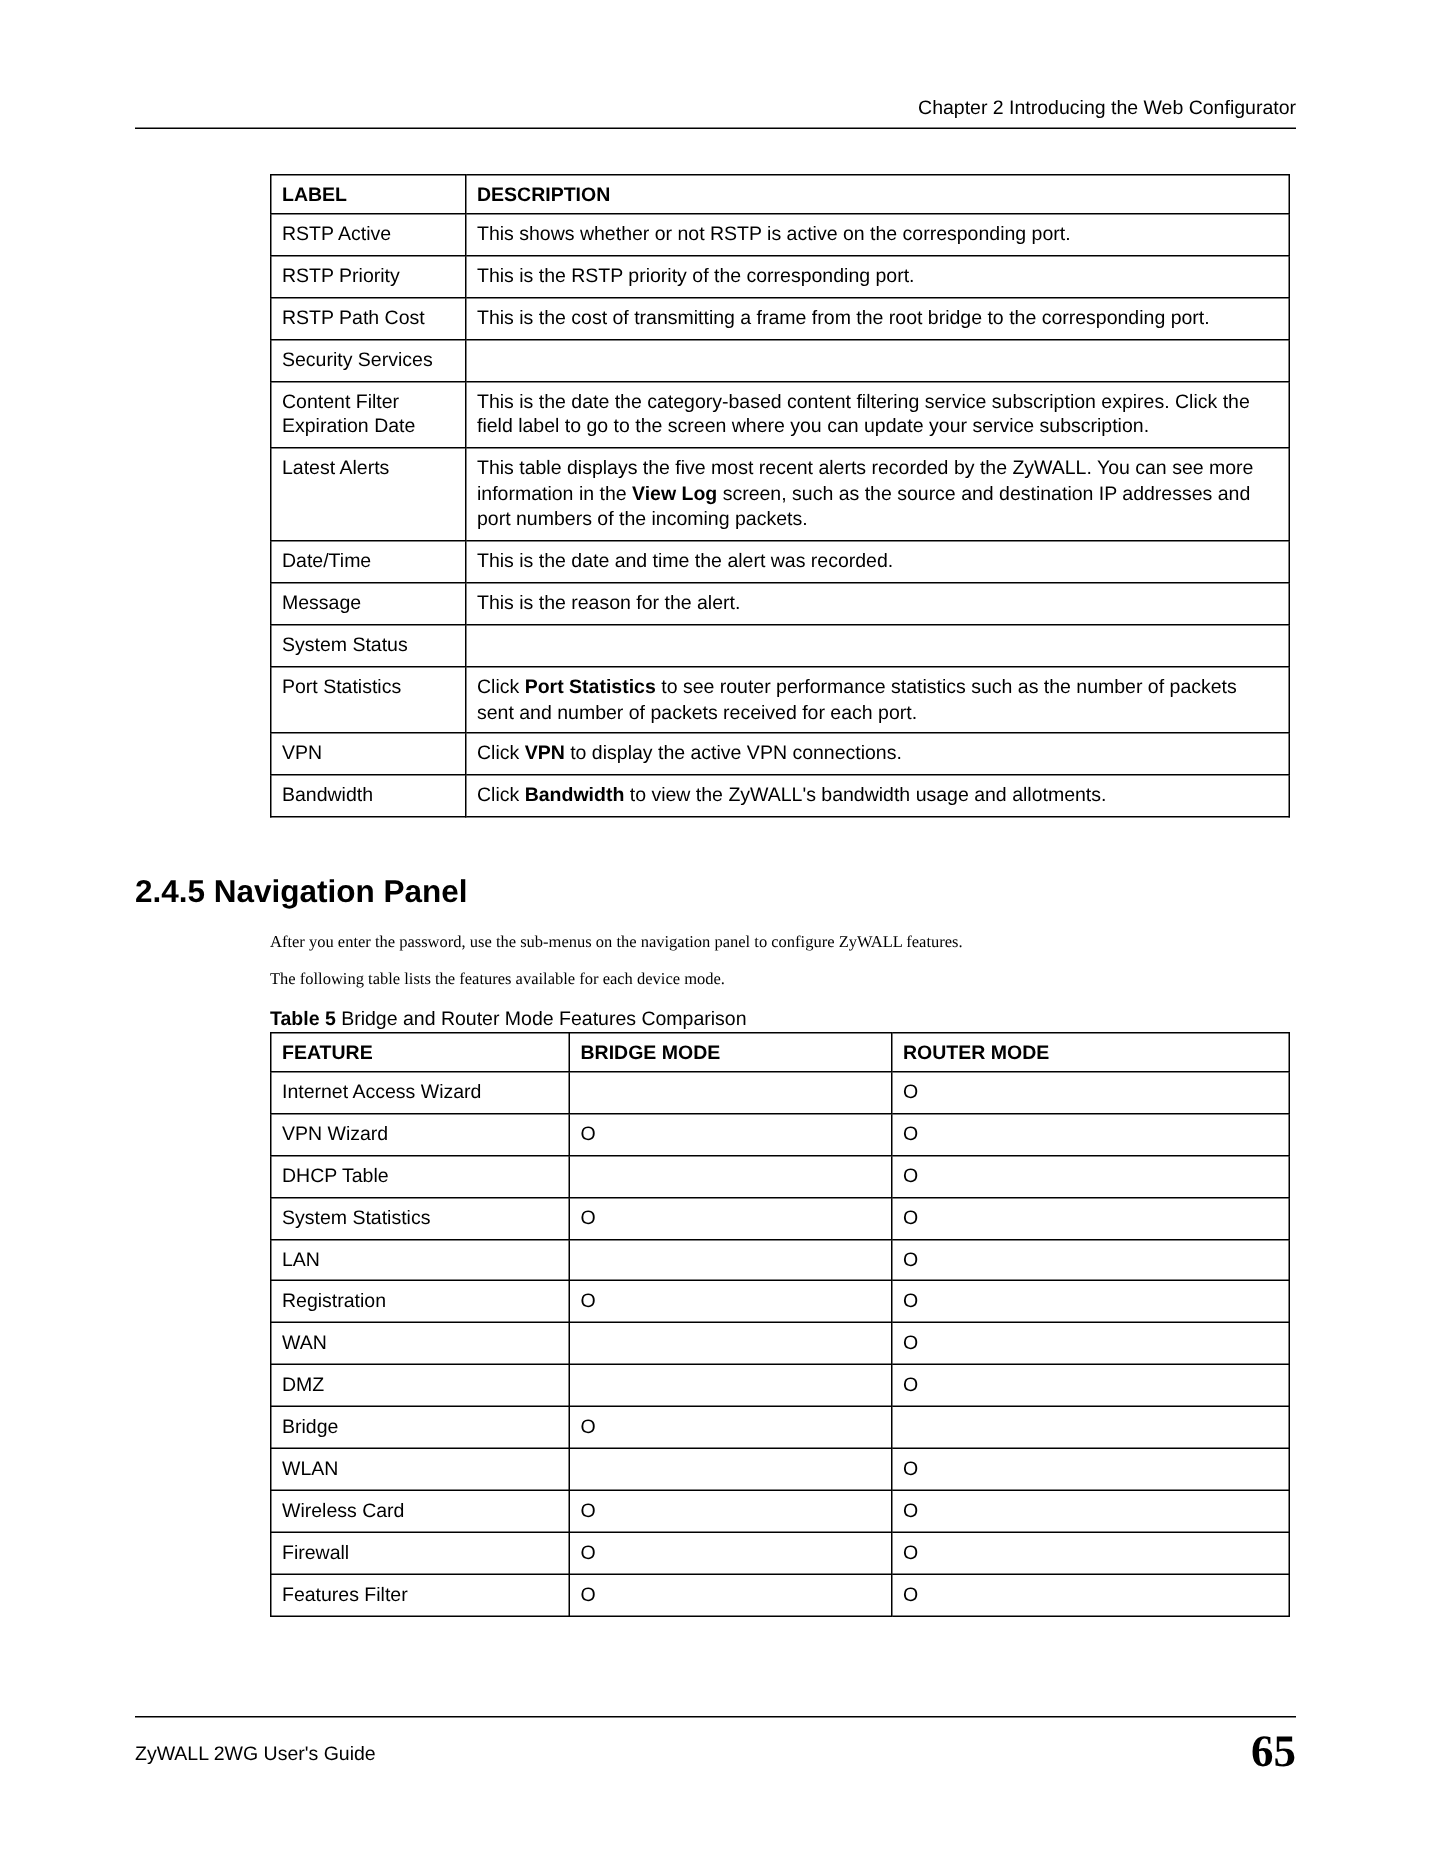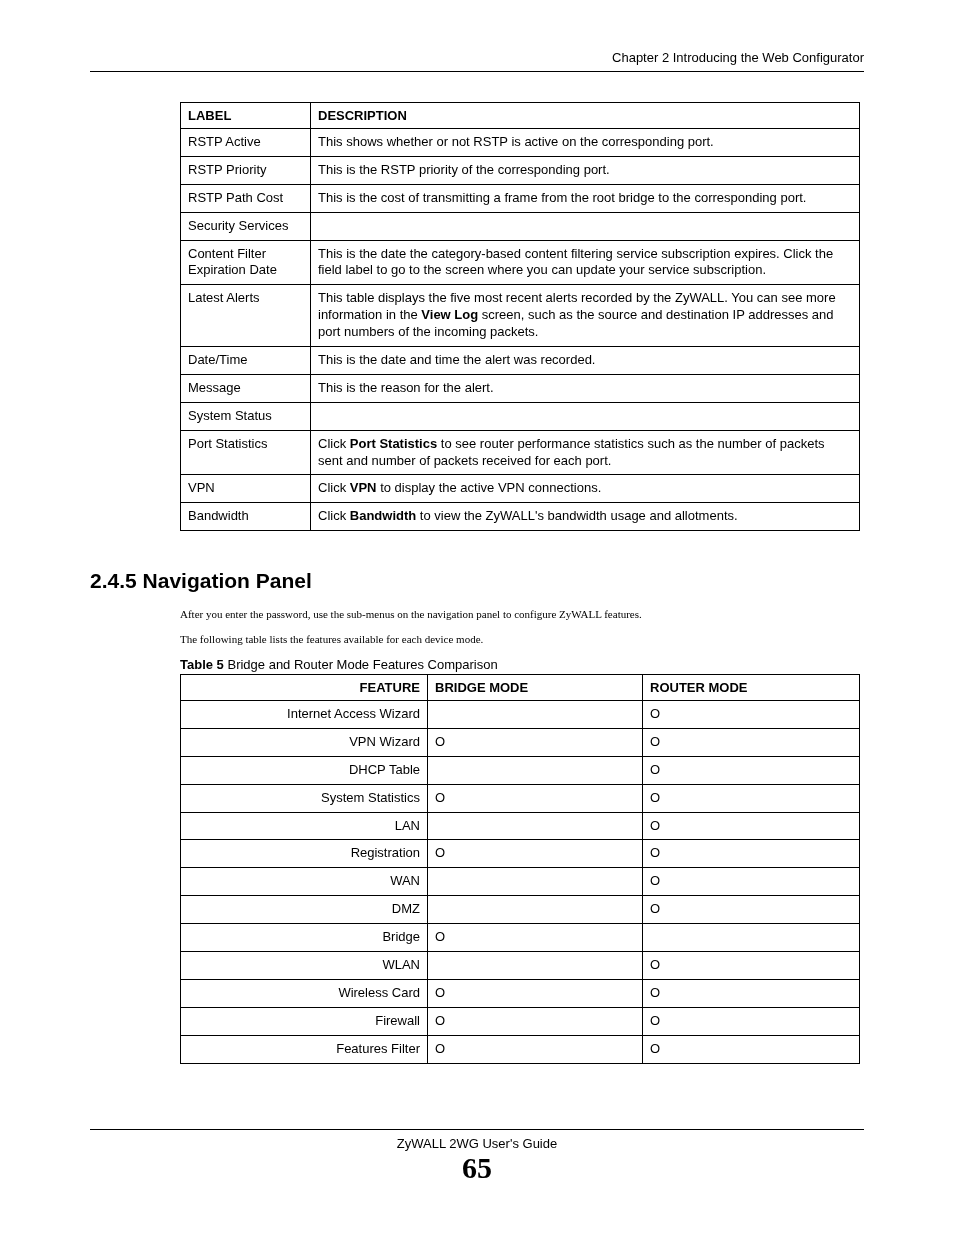--- a/index.html
+++ b/index.html
@@ -8,21 +8,21 @@
       font-family: Arial, Helvetica, sans-serif;
       font-size: 13px;
       color: #000;
       margin: 0;
       padding: 0;
       width: 954px;
       height: 1235px;
       position: relative;
     }
     .page {
-      padding: 50px 90px 60px 90px;
+      padding: 64px 90px 60px 90px;
     }
     .header-line {
       text-align: right;
       font-family: Arial, Helvetica, sans-serif;
       font-size: 13px;
       padding-bottom: 6px;
       border-bottom: 1.5px solid #000;
       margin-bottom: 30px;
     }
     .table-caption {
@@ -60,33 +60,32 @@
       margin-top: 38px;
       margin-bottom: 14px;
     }
     .body-text {
       font-family: "Times New Roman", Times, serif;
       font-size: 11px;
       margin-left: 90px;
       margin-bottom: 10px;
       line-height: 1.35;
     }
-    table.data.t2 th:nth-child(1), table.data.t2 td:nth-child(1) { width: 247px; text-align: right; }
+    table.data.t2 th:nth-child(1), table.data.t2 td:nth-child(1) { width: 199px; }
     table.data.t2 th:nth-child(2), table.data.t2 td:nth-child(2) { width: 215px; }
     .footer {
       position: absolute;
       left: 90px;
       right: 90px;
       bottom: 50px;
       border-top: 1.5px solid #000;
       padding-top: 6px;
       display: flex;
       justify-content: space-between;
       align-items: center;
-      flex-direction: column;
     }
     .footer-left {
       font-family: Arial, Helvetica, sans-serif;
       font-size: 13px;
     }
     .footer-right {
       font-family: "Times New Roman", Times, serif;
       font-size: 30px;
       font-weight: bold;
     }

